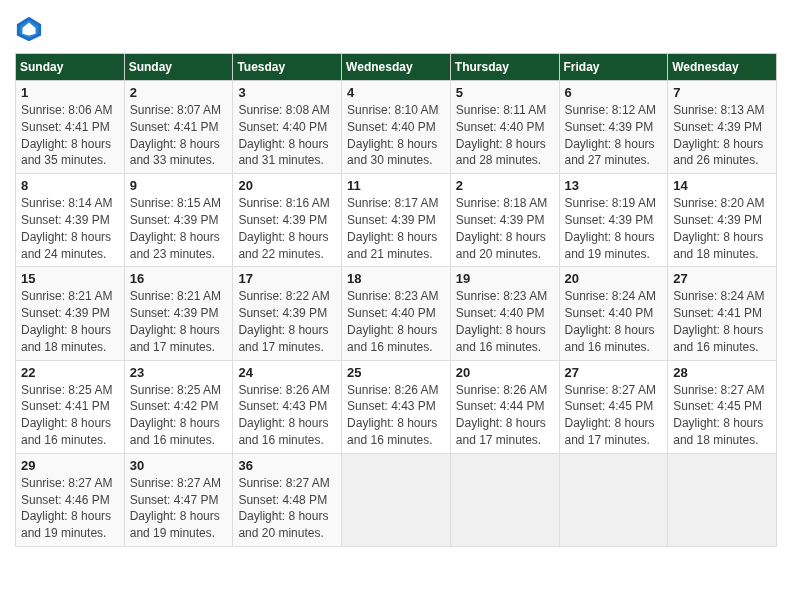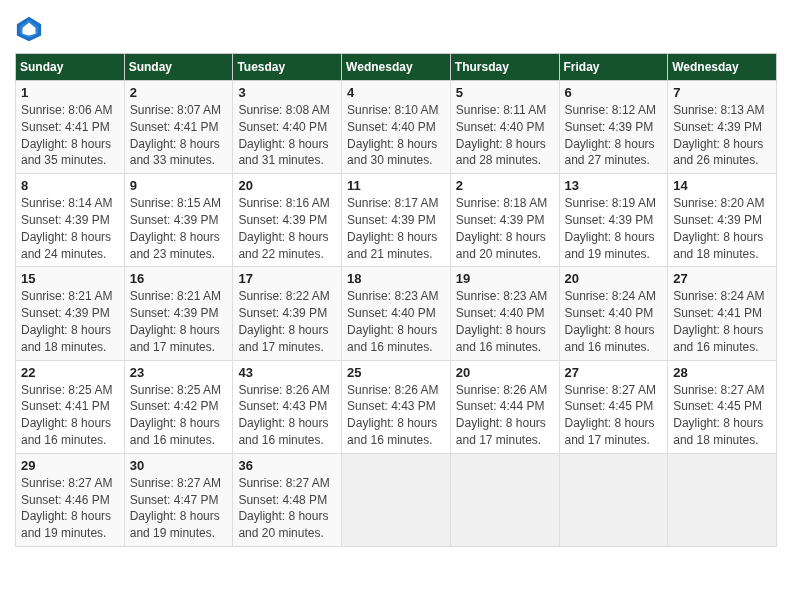--- a/index.html
+++ b/index.html
@@ -221,21 +221,21 @@
       <tr>
         <td>
           <span class="day-num">22</span>
           <span class="day-detail">Sunrise: 8:25 AM<br>Sunset: 4:41 PM<br>Daylight: 8 hours and 16 minutes.</span>
         </td>
         <td>
           <span class="day-num">23</span>
           <span class="day-detail">Sunrise: 8:25 AM<br>Sunset: 4:42 PM<br>Daylight: 8 hours and 16 minutes.</span>
         </td>
         <td>
-          <span class="day-num">43</span>
+          <span class="day-num">24</span>
           <span class="day-detail">Sunrise: 8:26 AM<br>Sunset: 4:43 PM<br>Daylight: 8 hours and 16 minutes.</span>
         </td>
         <td>
           <span class="day-num">25</span>
           <span class="day-detail">Sunrise: 8:26 AM<br>Sunset: 4:43 PM<br>Daylight: 8 hours and 16 minutes.</span>
         </td>
         <td>
           <span class="day-num">20</span>
           <span class="day-detail">Sunrise: 8:26 AM<br>Sunset: 4:44 PM<br>Daylight: 8 hours and 17 minutes.</span>
         </td>

